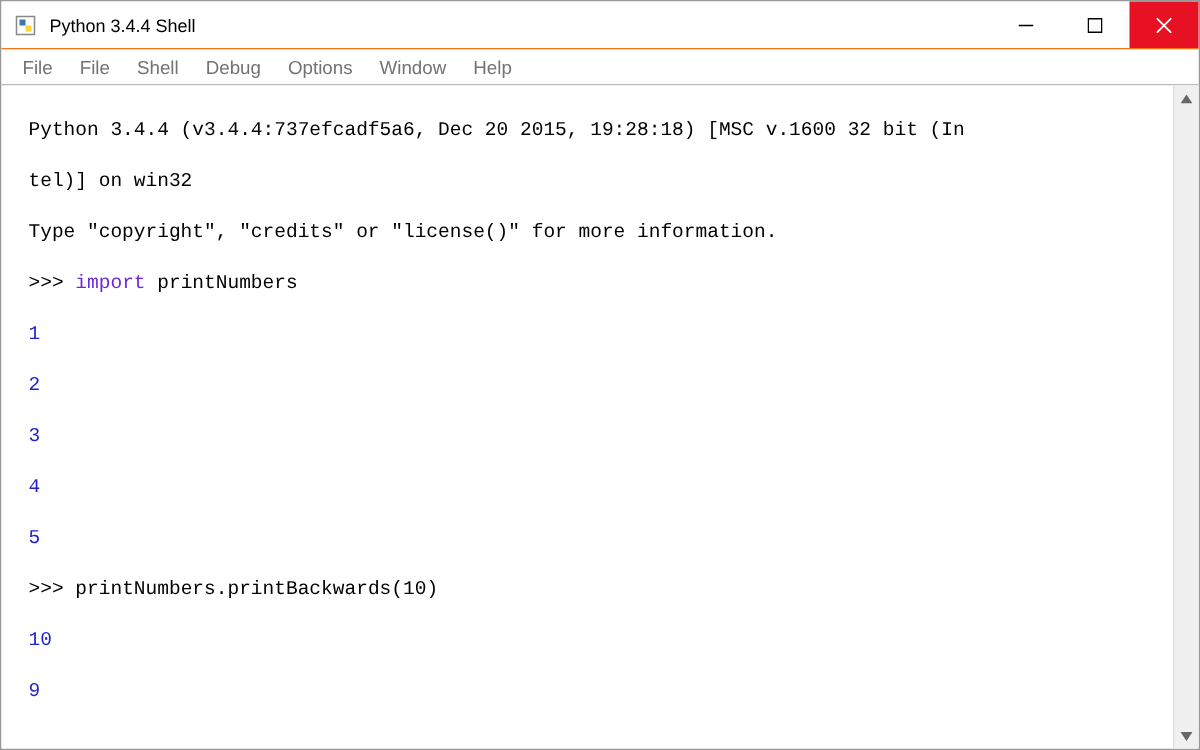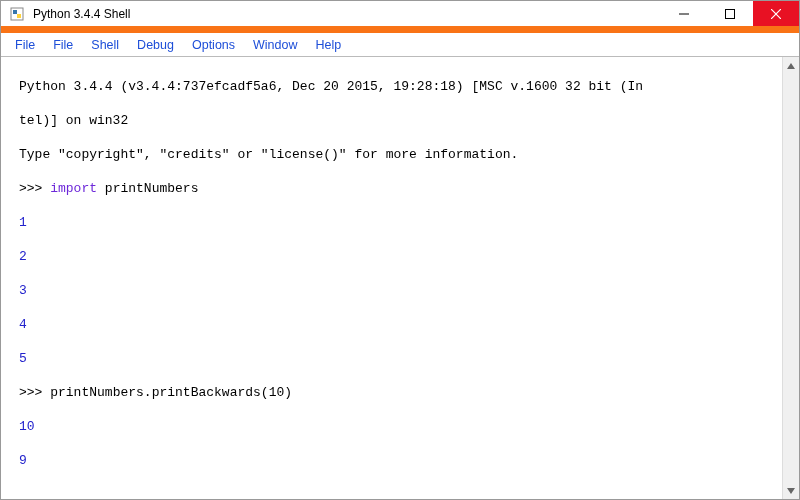--- a/index.html
+++ b/index.html
@@ -1,26 +1,26 @@
 <!DOCTYPE html>
 <html><head>
   <meta charset="utf-8">
   <style>
     * { margin: 0; padding: 0; box-sizing: border-box; }
     html, body { width: 800px; height: 500px; font-family: "Courier New", monospace; overflow: hidden; }
     .window { width: 800px; height: 500px; border: 1px solid #999; background: #fff; display: flex; flex-direction: column; }
-    .titlebar { height: 32px; background: #fff; display: flex; align-items: center; padding-left: 8px; border-bottom: 7px solid #f97316; }
+    .titlebar { height: 32px; background: #fff; display: flex; align-items: center; padding-left: 8px; border-bottom: 1px solid #f97316; }
     .titlebar .icon { width: 16px; height: 16px; margin-right: 8px; display: inline-flex; align-items: center; justify-content: center; }
     .titlebar .title { font-family: "Segoe UI", Tahoma, sans-serif; font-size: 12px; flex: 1; color: #000; }
     .win-controls { display: flex; height: 100%; }
     .win-btn { width: 46px; height: 100%; display: flex; align-items: center; justify-content: center; font-family: "Segoe UI", sans-serif; }
     .win-btn.close { background: #e81123; color: #fff; }
     .win-btn svg { width: 10px; height: 10px; }
     .menubar { height: 24px; background: #fff; display: flex; align-items: center; padding: 0 6px; border-bottom: 1px solid #bbb; font-family: "Segoe UI", Tahoma, sans-serif; font-size: 12.5px; gap: 2px; }
-    .menu-item { padding: 2px 8px; color: #1d4ed8; }
+    .menu-item { padding: 2px 8px; color: #737373; }
     .content-wrap { flex: 1; display: flex; background: #fff; overflow: hidden; padding-left: 12px; }
     .content { flex: 1; padding: 4px 6px; font-family: "Courier New", monospace; font-size: 13px; line-height: 17px; color: #000; white-space: pre; overflow: hidden; }
     .scrollbar { width: 17px; background: #f0f0f0; display: flex; flex-direction: column; border-left: 1px solid #ddd; }
     .scroll-btn { height: 17px; background: #f0f0f0; display: flex; align-items: center; justify-content: center; font-size: 8px; color: #555; }
     .scroll-track { flex: 1; background: #f0f0f0; }
     .line { display: block; }
     .prompt { color: #000; }
     .keyword { color: #6d28d9; }
     .code { color: #000; }
     .output { color: #2222cc; }

